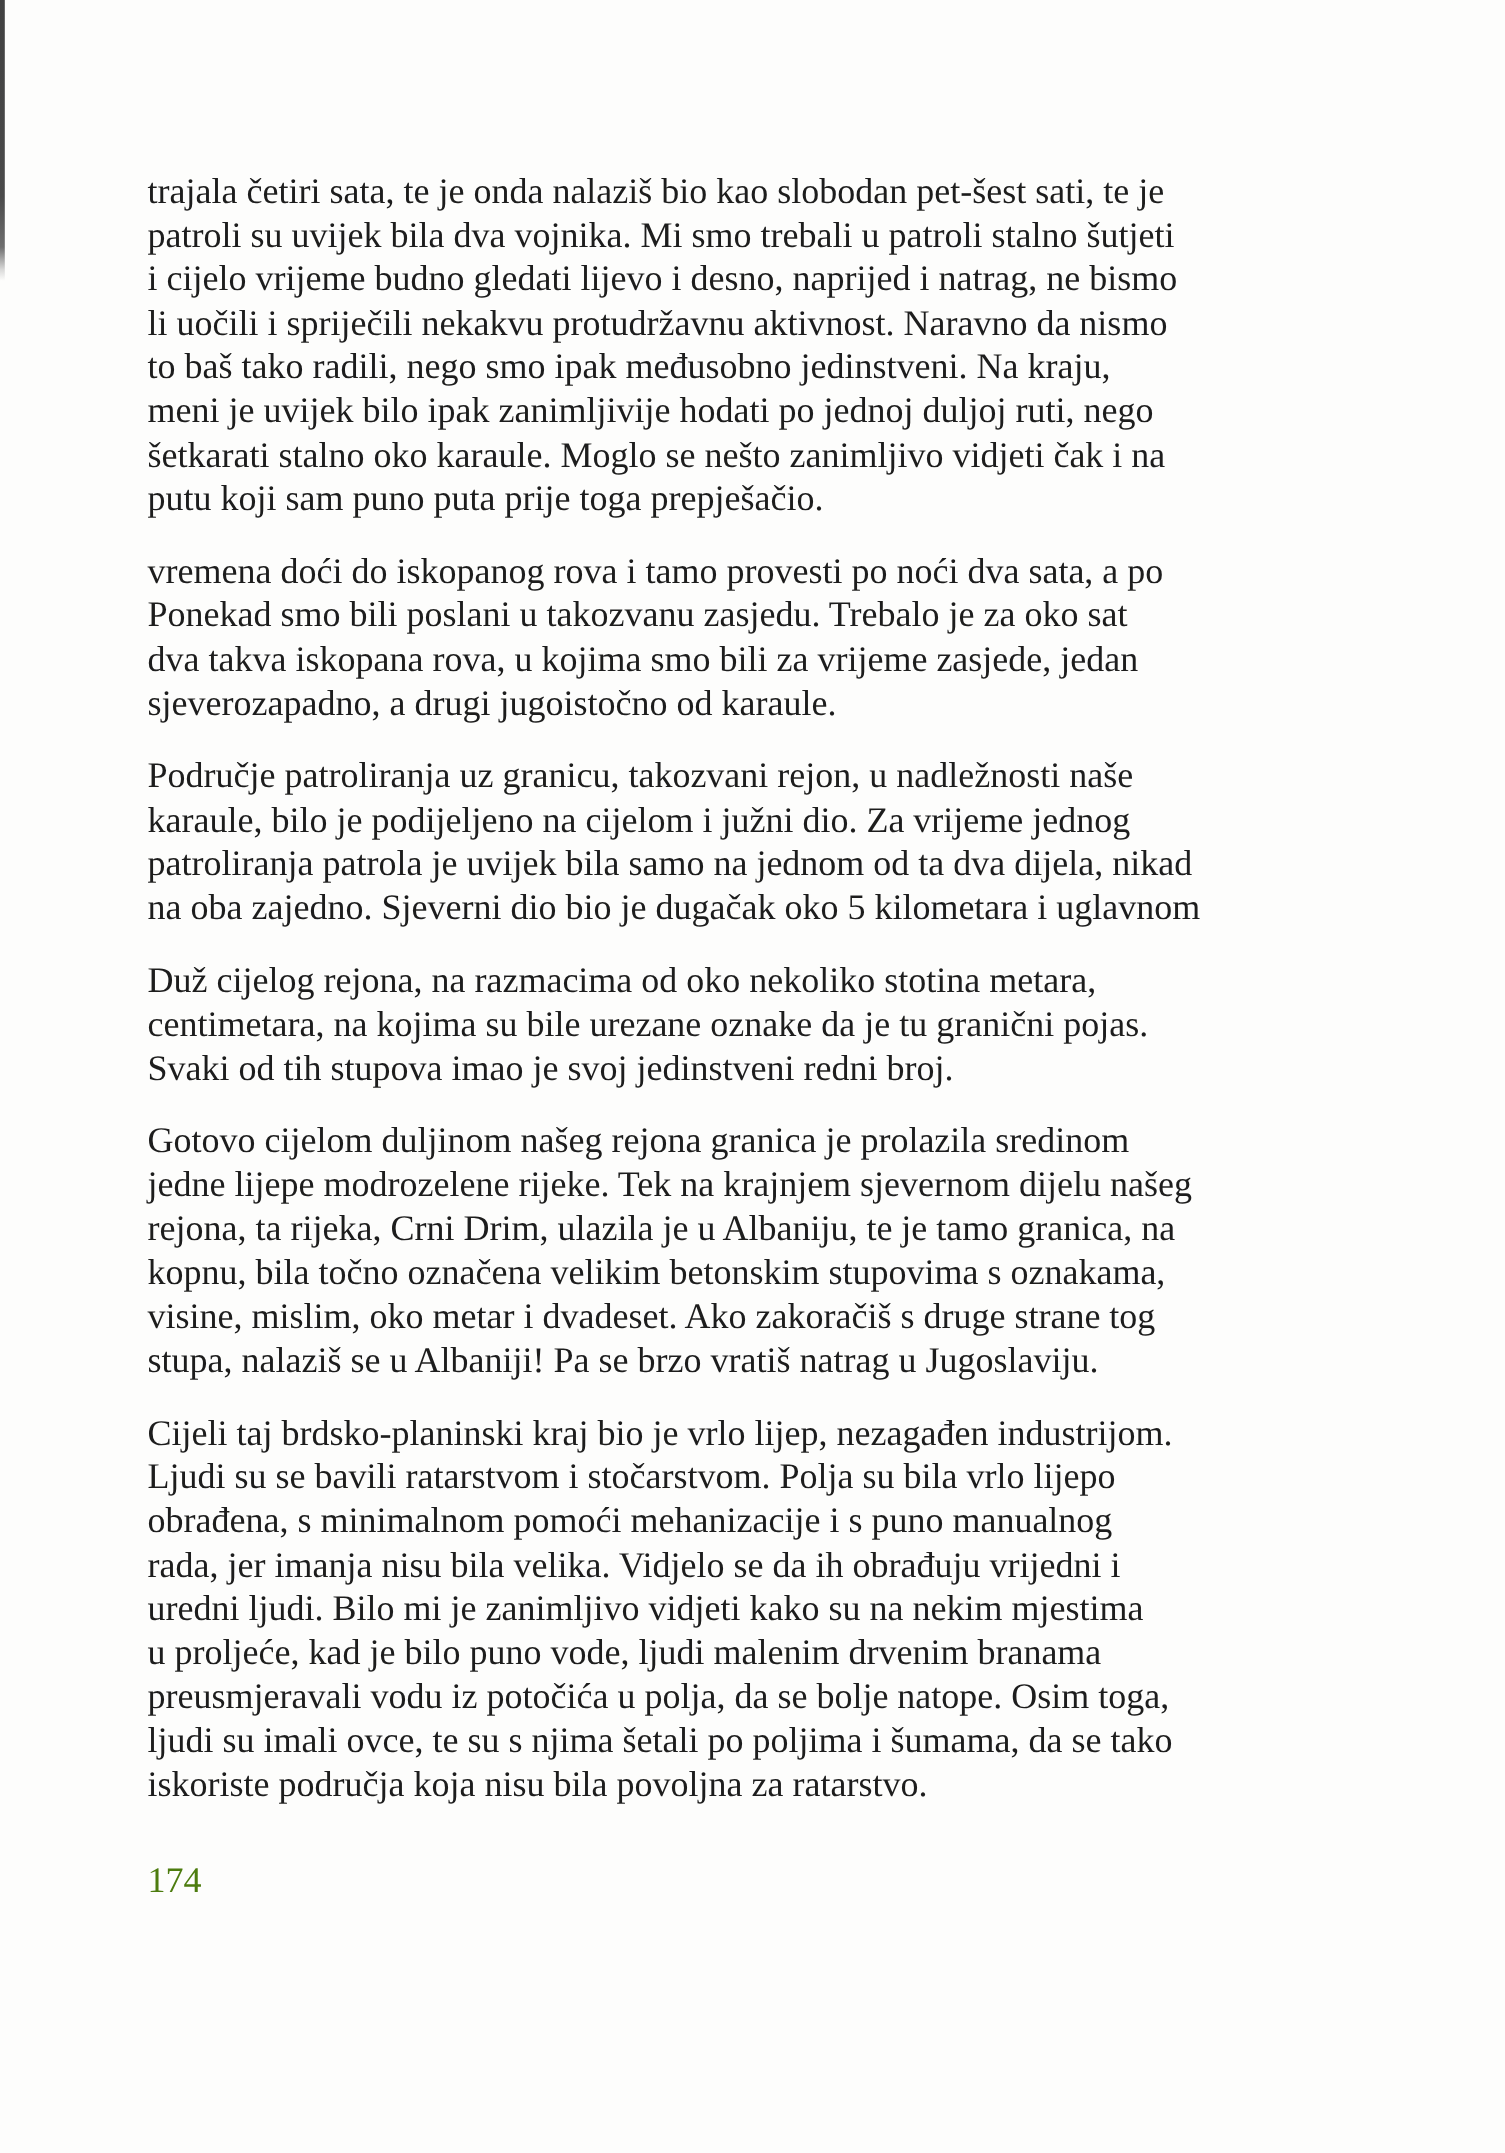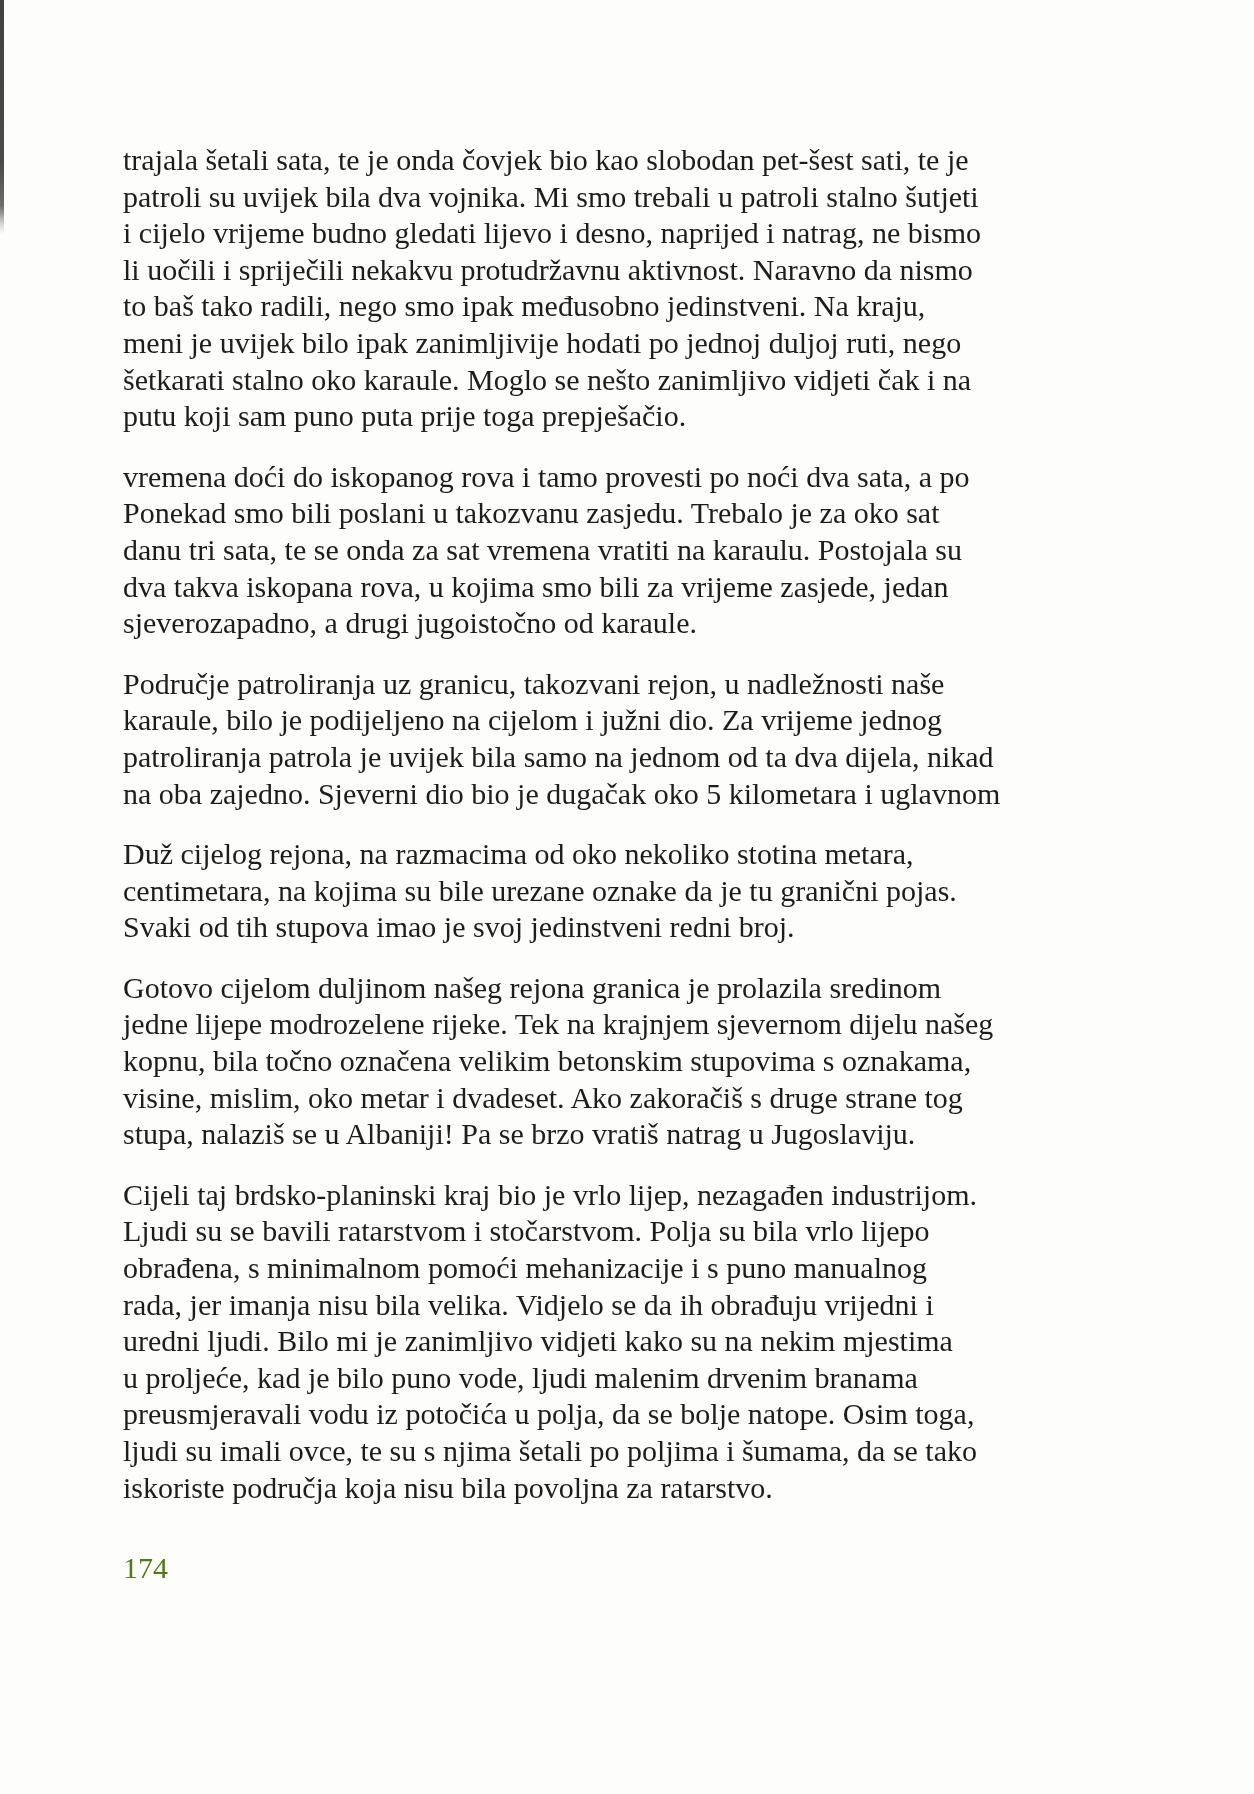--- a/index.html
+++ b/index.html
@@ -55,54 +55,54 @@
 </style>
 </head>
 <body>
 
 <div class="page">
   <div class="scan-edge"></div>
 
   <main class="text-block">
 
     <p>
-      <span class="line">trajala šetali sata, te je onda čovjek bio kao slobodan pet-šest sati, te je</span>
+      <span class="line">trajala četiri sata, te je onda nalaziš bio kao slobodan pet-šest sati, te je</span>
       <span class="line">patroli su uvijek bila dva vojnika. Mi smo trebali u patroli stalno šutjeti</span>
       <span class="line">i cijelo vrijeme budno gledati lijevo i desno, naprijed i natrag, ne bismo</span>
       <span class="line">li uočili i spriječili nekakvu protudržavnu aktivnost. Naravno da nismo</span>
       <span class="line">to baš tako radili, nego smo ipak međusobno jedinstveni. Na kraju,</span>
       <span class="line">meni je uvijek bilo ipak zanimljivije hodati po jednoj duljoj ruti, nego</span>
       <span class="line">šetkarati stalno oko karaule. Moglo se nešto zanimljivo vidjeti čak i na</span>
       <span class="line">putu koji sam puno puta prije toga prepješačio.</span>
     </p>
 
     <p>
       <span class="line">vremena doći do iskopanog rova i tamo provesti po noći dva sata, a po</span>
       <span class="line">Ponekad smo bili poslani u takozvanu zasjedu. Trebalo je za oko sat</span>
-      <span class="line">danu tri sata, te se onda za sat vremena vratiti na karaulu. Postojala su</span>
       <span class="line">dva takva iskopana rova, u kojima smo bili za vrijeme zasjede, jedan</span>
       <span class="line">sjeverozapadno, a drugi jugoistočno od karaule.</span>
     </p>
 
     <p>
       <span class="line">Područje patroliranja uz granicu, takozvani rejon, u nadležnosti naše</span>
       <span class="line">karaule, bilo je podijeljeno na cijelom i južni dio. Za vrijeme jednog</span>
       <span class="line">patroliranja patrola je uvijek bila samo na jednom od ta dva dijela, nikad</span>
       <span class="line">na oba zajedno. Sjeverni dio bio je dugačak oko 5 kilometara i uglavnom</span>
     </p>
 
     <p>
       <span class="line">Duž cijelog rejona, na razmacima od oko nekoliko stotina metara,</span>
       <span class="line">centimetara, na kojima su bile urezane oznake da je tu granični pojas.</span>
       <span class="line">Svaki od tih stupova imao je svoj jedinstveni redni broj.</span>
     </p>
 
     <p>
       <span class="line">Gotovo cijelom duljinom našeg rejona granica je prolazila sredinom</span>
       <span class="line">jedne lijepe modrozelene rijeke. Tek na krajnjem sjevernom dijelu našeg</span>
+      <span class="line">rejona, ta rijeka, Crni Drim, ulazila je u Albaniju, te je tamo granica, na</span>
       <span class="line">kopnu, bila točno označena velikim betonskim stupovima s oznakama,</span>
       <span class="line">visine, mislim, oko metar i dvadeset. Ako zakoračiš s druge strane tog</span>
       <span class="line">stupa, nalaziš se u Albaniji! Pa se brzo vratiš natrag u Jugoslaviju.</span>
     </p>
 
     <p>
       <span class="line">Cijeli taj brdsko-planinski kraj bio je vrlo lijep, nezagađen industrijom.</span>
       <span class="line">Ljudi su se bavili ratarstvom i stočarstvom. Polja su bila vrlo lijepo</span>
       <span class="line">obrađena, s minimalnom pomoći mehanizacije i s puno manualnog</span>
       <span class="line">rada, jer imanja nisu bila velika. Vidjelo se da ih obrađuju vrijedni i</span>

